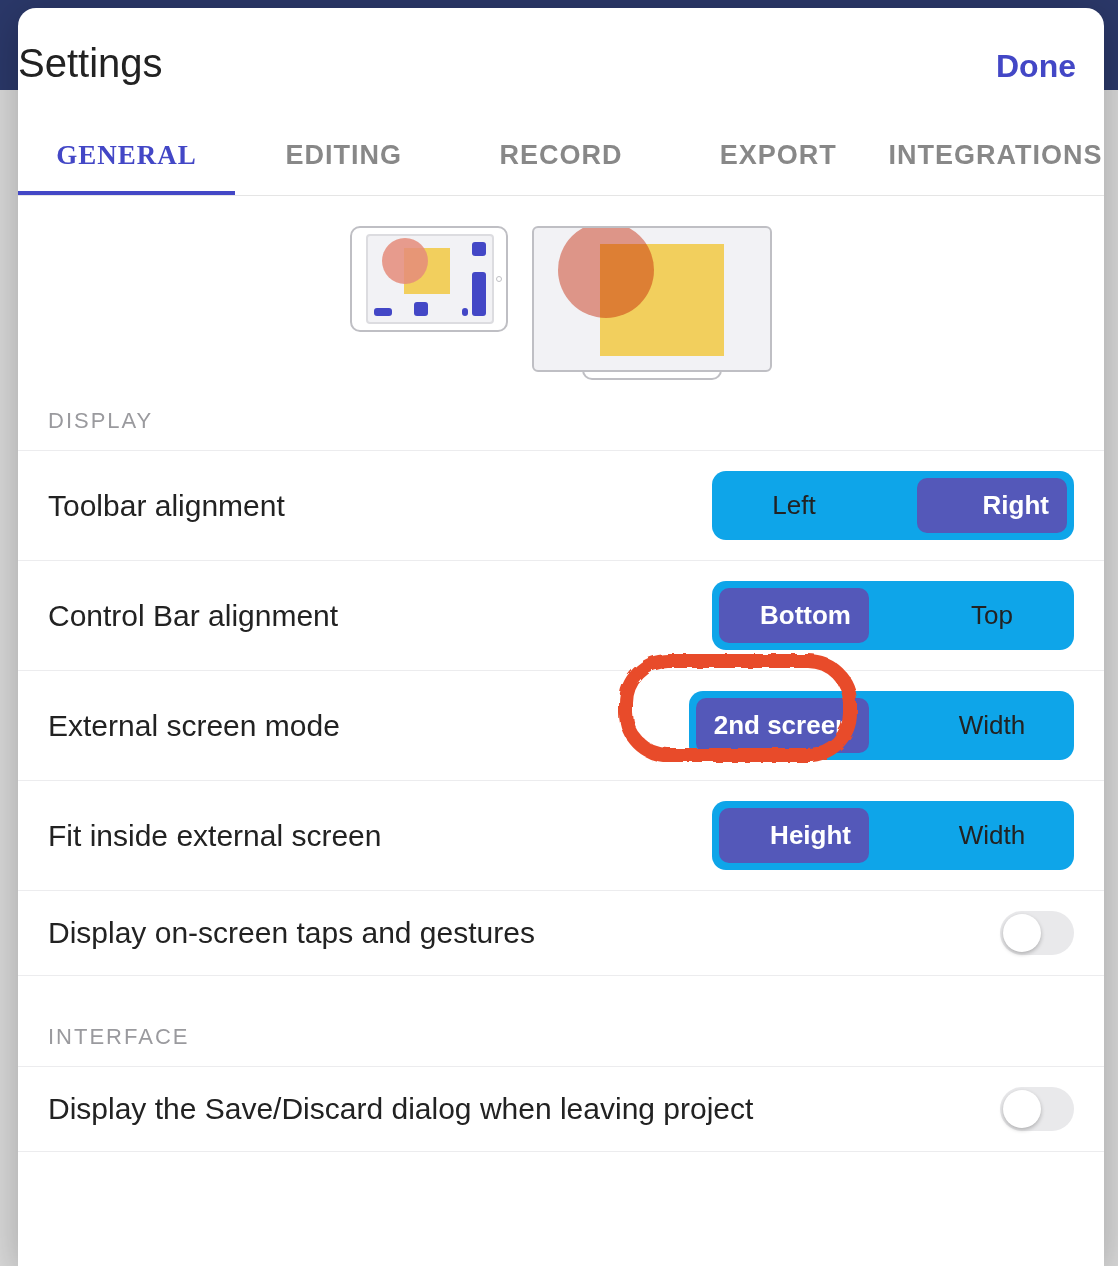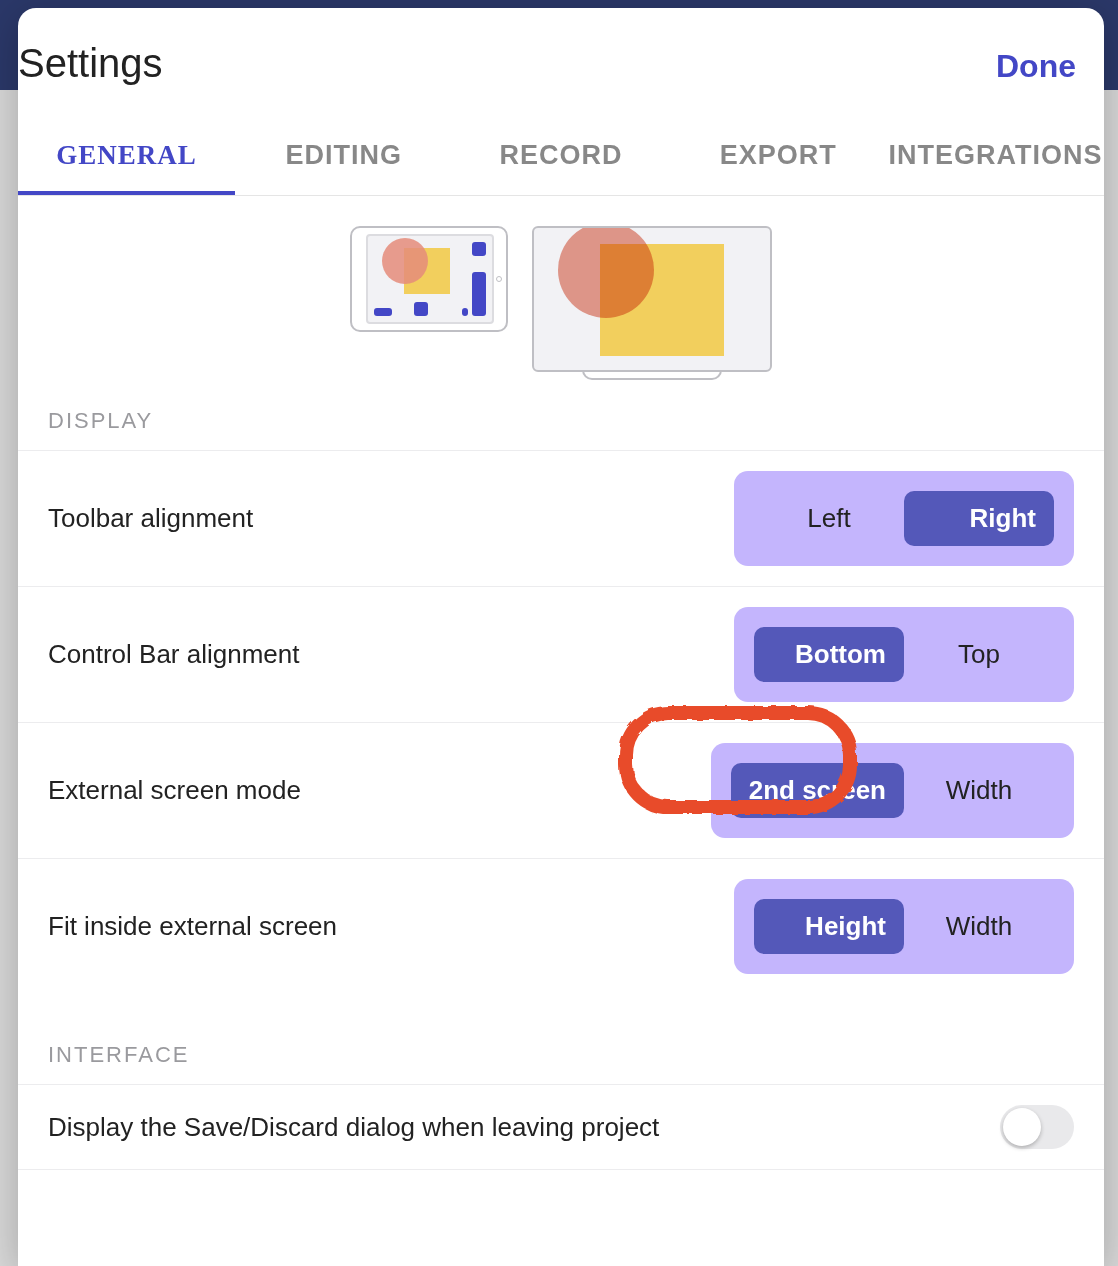--- a/index.html
+++ b/index.html
@@ -31,22 +31,22 @@
   .ipad .b4 { right:6px; top:6px; width:14px; height:14px; }
   .ipad .b5 { right:24px; bottom:6px; width:6px; height:8px; }
   .monitor { width:240px; height:146px; border:2px solid #bfbfc4; border-radius:6px; background:#f2f2f5; position:relative; overflow:hidden; }
   .monitor .circ { width:96px; height:96px; background:#e58c7a; border-radius:50%; position:absolute; left:24px; top:-6px; opacity:.85; z-index:2; mix-blend-mode:multiply;}
   .monitor .sq { width:124px; height:112px; background:#f2cf5d; position:absolute; left:66px; top:16px; }
   .stand { width:140px; height:10px; border:2px solid #bfbfc4; border-top:none; border-radius:0 0 10px 10px; margin-top:-2px; }
   .moncol { display:flex; flex-direction:column; align-items:center; }
   .sectionlabel { padding:16px 30px 16px; font-size:22px; letter-spacing:2px; color:#9a9a9e; }
   .row { display:flex; align-items:center; justify-content:space-between; padding:20px 30px; border-top:1px solid #ececee; }
   .row:last-child { border-bottom:1px solid #ececee; }
-  .rowlabel { font-size:26px; color:#222; }
-  .seg { display:flex; background:#c4b5fd; border-radius:14px; padding:20px; }
+  .rowlabel { font-size:30px; color:#222; }
+  .seg { display:flex; background:#0ea5e9; border-radius:14px; padding:7px;gap:48px; }
   .segbtn { min-width:150px; text-align:center; padding:12px 18px; font-size:26px; color:#222; border-radius:10px; cursor:pointer; }
   .segbtn.sel { background:#5458b9; color:#fff; font-weight:600;text-align:right; }
   .switch { width:74px; height:44px; background:#e9e9eb; border-radius:22px; position:relative; cursor:pointer; }
   .switch .knob { position:absolute; left:3px; top:3px; width:38px; height:38px; background:#fff; border-radius:50%; box-shadow:0 2px 4px rgba(0,0,0,.25); }
   .highlight-ring { position:absolute; pointer-events:none; }
   .highlight-ring svg { width:100%; height:100%; }
 </style>
 </head>
 <body>
 
@@ -130,20 +130,26 @@
     </div>
 
     <div class="row">
       <div class="rowlabel">Fit inside external screen</div>
       <div class="seg">
         <div class="segbtn sel">Height</div>
         <div class="segbtn">Width</div>
       </div>
     </div>
 
+    <div class="row" style="border-bottom:1px solid #ececee;">
+      <div class="rowlabel">Display on-screen taps and gestures</div>
+      <div class="switch">
+          <div class="knob"></div>
+        </div>
+    </div>
 
     <div class="sectionlabel" style="padding-top:48px;">INTERFACE</div>
 
     <div class="row" style="border-bottom:1px solid #ececee;">
       <div class="rowlabel">Display the Save/Discard dialog when leaving project</div>
       <div class="switch">
           <div class="knob"></div>
         </div>
     </div>
 

